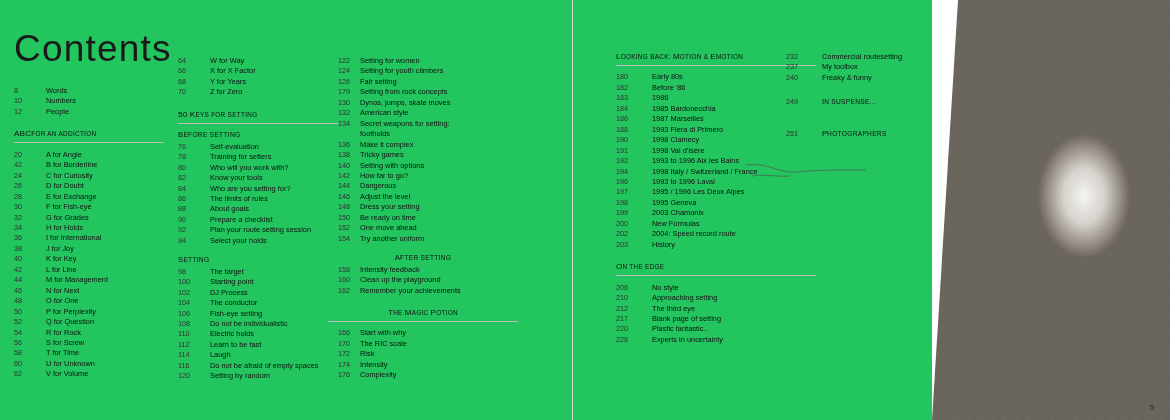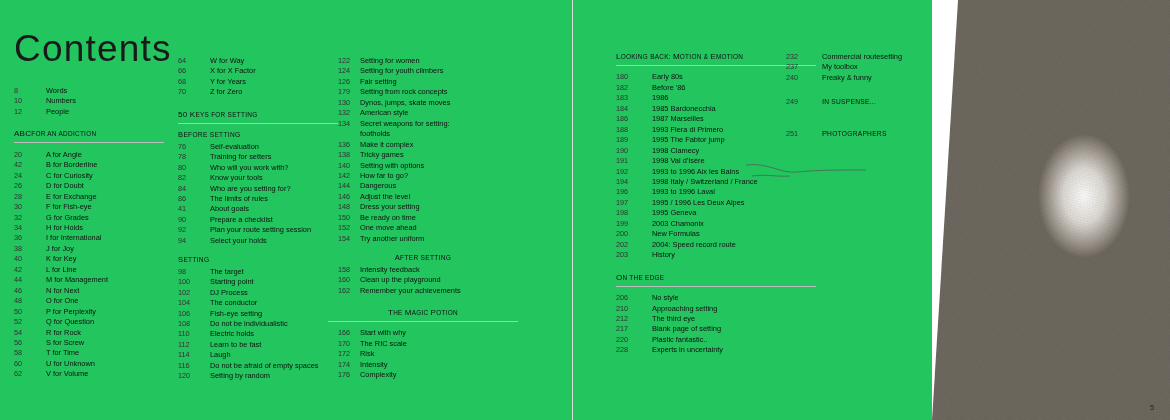--- a/index.html
+++ b/index.html
@@ -318,21 +318,21 @@
         </div>
         <div class="entry">
           <span class="num">84</span>
           <span class="ttl">Who are you setting for?</span>
         </div>
         <div class="entry">
           <span class="num">86</span>
           <span class="ttl">The limits of rules</span>
         </div>
         <div class="entry">
-          <span class="num">41</span>
+          <span class="num">88</span>
           <span class="ttl">About goals</span>
         </div>
         <div class="entry">
           <span class="num">90</span>
           <span class="ttl">Prepare a checklist</span>
         </div>
         <div class="entry">
           <span class="num">92</span>
           <span class="ttl">Plan your route setting session</span>
         </div>
@@ -537,24 +537,20 @@
           <span class="num">184</span>
           <span class="ttl">1985 Bardonecchia</span>
         </div>
         <div class="entry">
           <span class="num">186</span>
           <span class="ttl">1987 Marseilles</span>
         </div>
         <div class="entry">
           <span class="num">188</span>
           <span class="ttl">1993 Fiera di Primero</span>
-        </div>
-        <div class="entry">
-          <span class="num">189</span>
-          <span class="ttl">1995 The Fabtor jump</span>
         </div>
         <div class="entry">
           <span class="num">190</span>
           <span class="ttl">1998 Clamecy</span>
         </div>
         <div class="entry">
           <span class="num">191</span>
           <span class="ttl">1998 Val d'Isère</span>
         </div>
         <div class="entry">

